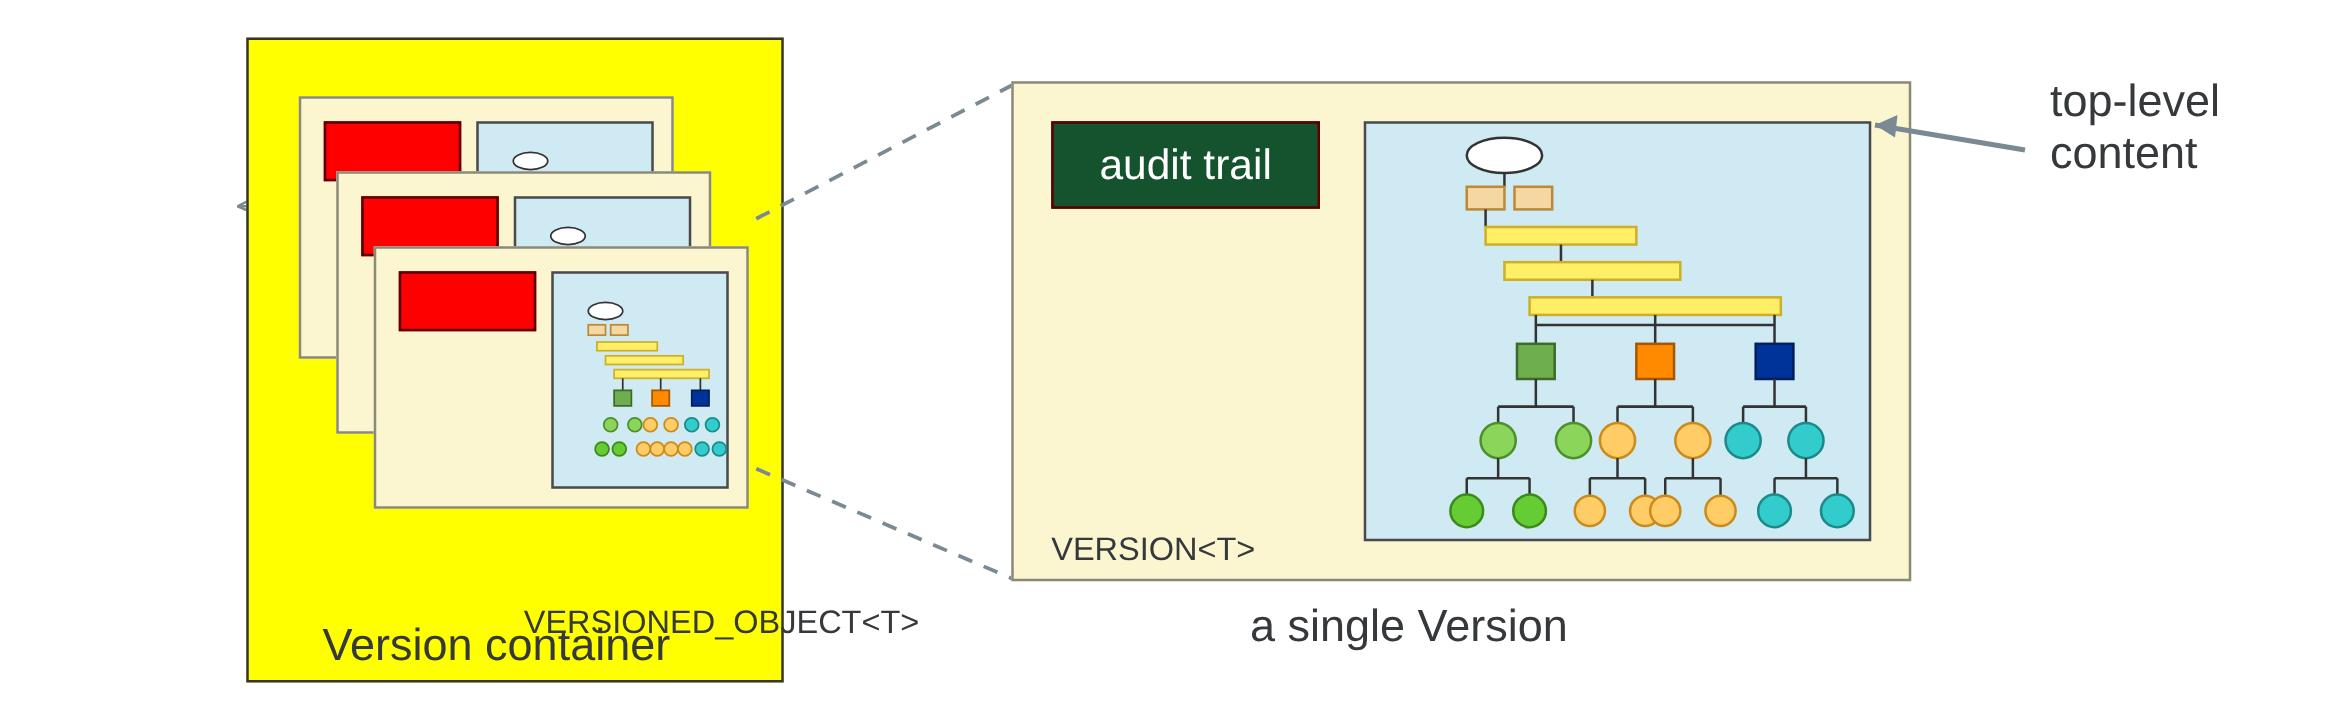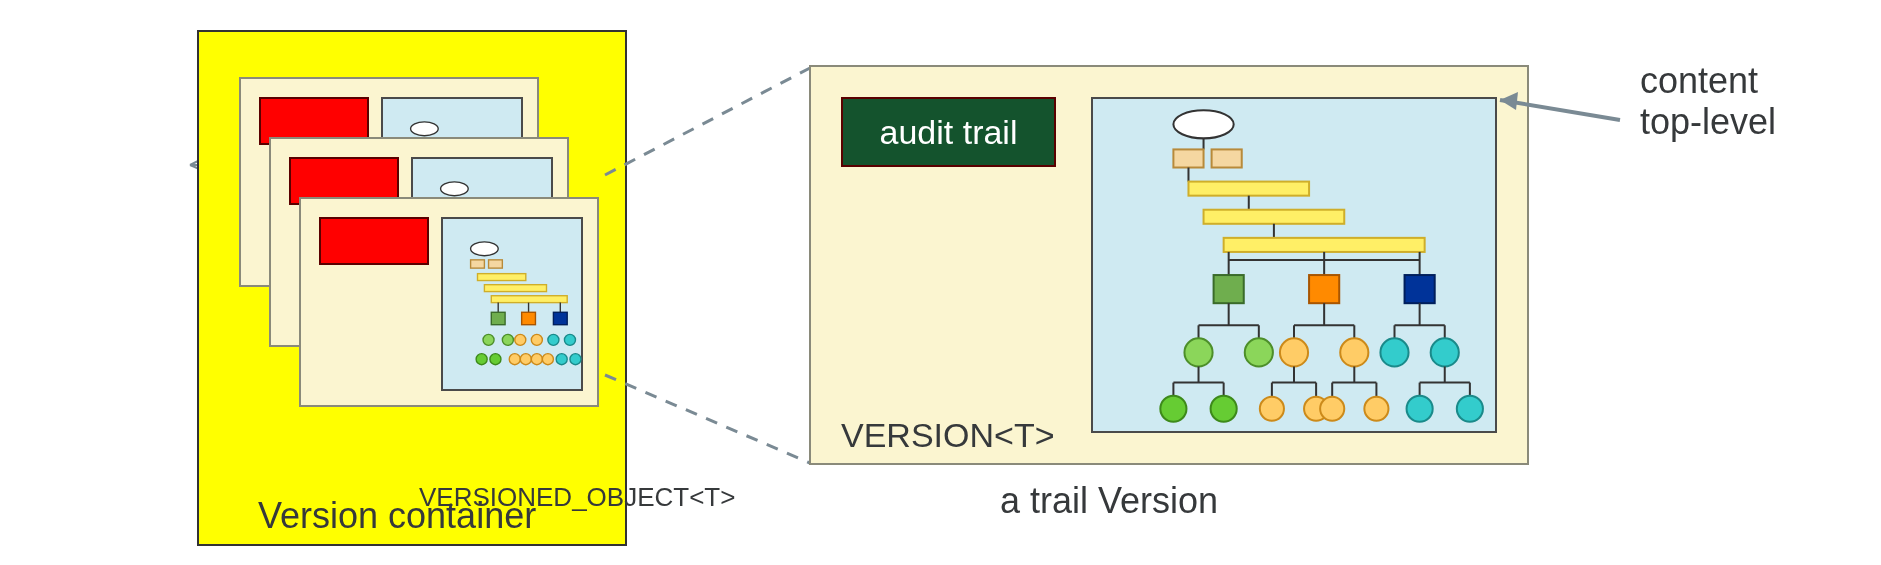--- a/index.html
+++ b/index.html
@@ -92,21 +92,21 @@
     box-sizing: border-box;
     color: #fff;
     font-size: 34px;
     display: flex;
     align-items: center;
     justify-content: center;
   }
   .version-t {
     position: absolute;
     left: 30px; bottom: 8px;
-    font-size: 34px;
+    font-size: 26px;
     color: #36393b;
   }
   svg { position: absolute; overflow: visible; }
 </style>
 </head>
 <body>
 
 <div class="stage">
 
 
@@ -221,30 +221,30 @@
         <line x1="350" y1="266" x2="350" y2="282" stroke="#333" stroke-width="2"></line>
         <line x1="325" y1="282" x2="375" y2="282" stroke="#333" stroke-width="2"></line>
         <line x1="325" y1="282" x2="325" y2="296" stroke="#333" stroke-width="2"></line>
         <line x1="375" y1="282" x2="375" y2="296" stroke="#333" stroke-width="2"></line>
         <circle cx="325" cy="308" r="13" fill="#33cccc" stroke="#1a8a8a" stroke-width="2"></circle>
         <circle cx="375" cy="308" r="13" fill="#33cccc" stroke="#1a8a8a" stroke-width="2"></circle>
       </svg>
     </div>
   </div>
 
-  <div class="label" style="left:1000px; top:480px;">a trail Version</div>
+  <div class="label" style="left:1000px; top:480px;">a single Version</div>
 
   <svg style="left:0; top:0; width:1881px; height:565px;">
     <line x1="1620" y1="120" x2="1500" y2="100" stroke="#7a8a94" stroke-width="4"></line>
     <polygon points="1500,100 1518,92 1516,110" fill="#7a8a94"></polygon>
   </svg>
 
   <div class="label" style="left:1640px; top:60px; line-height:1.15;" id="toplevel">
+      <div>top-level</div>
       <div>content</div>
-      <div>top-level</div>
     </div>
 
   <svg width="0" height="0" style="position:absolute">
     <defs>
       <g id="miniTree">
         <ellipse cx="30" cy="10" rx="10" ry="5" fill="#fff" stroke="#333"></ellipse>
         <rect x="20" y="18" width="10" height="6" fill="#f5d7a1" stroke="#b88a3a"></rect>
         <rect x="33" y="18" width="10" height="6" fill="#f5d7a1" stroke="#b88a3a"></rect>
         <rect x="25" y="28" width="35" height="5" fill="#ffef66" stroke="#cfae2a"></rect>
         <rect x="30" y="36" width="45" height="5" fill="#ffef66" stroke="#cfae2a"></rect>

